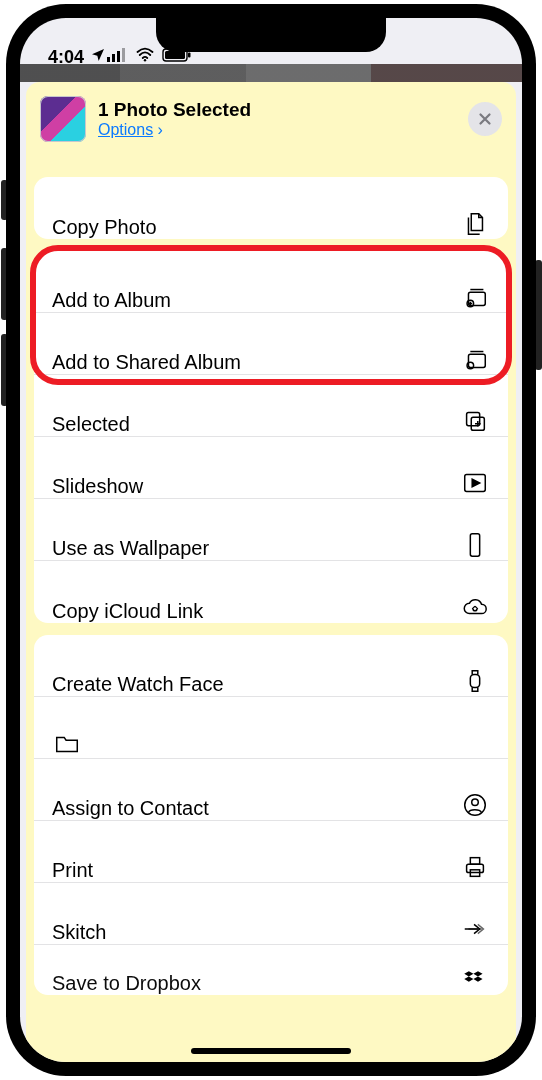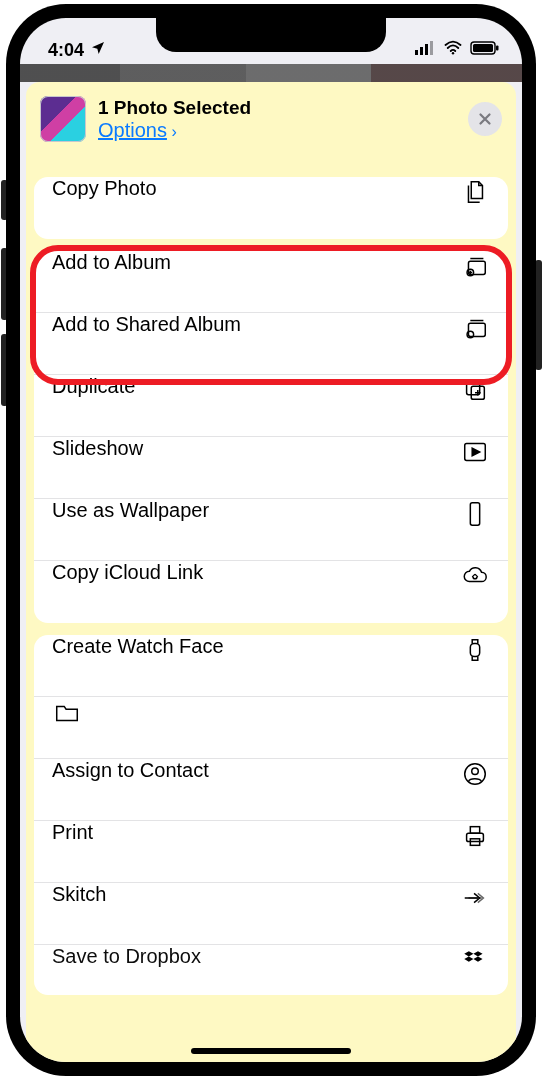--- a/index.html
+++ b/index.html
@@ -37,23 +37,23 @@
   .notch {
     position: absolute;
     top: 0; left: 50%; transform: translateX(-50%);
     width: 230px; height: 34px;
     background: #000;
     border-bottom-left-radius: 20px;
     border-bottom-right-radius: 20px;
     z-index: 20;
   }
   .status-bar {
-    position: absolute; top: 4px; left: 0; right: 0;
+    position: absolute; top: 11px; left: 0; right: 0;
     height: 46px;
-    display: flex; justify-content: space-between; align-items: center;
+    display: flex; justify-content: flex-start; align-items: center;
     padding: 10px 22px 0 28px;
     z-index: 10;
     color: #000;
     font-weight: 600;
   }
   .status-left { display: flex; align-items: center; gap: 6px; font-size: 18px; }
   .status-right { display: flex; align-items: center; gap: 6px; }
   .dimbar {
     position: absolute; top: 46px; left: 0; right: 0; height: 18px;
     background: linear-gradient(90deg,#333 0 20%,#444 20% 45%,#555 45% 70%,#3b2a2a 70% 100%);
@@ -73,37 +73,37 @@
     border-bottom: 1px solid rgba(0,0,0,0);
   }
   .thumb {
     width: 46px; height: 46px;
     border-radius: 8px;
     background: linear-gradient(135deg,#5c2d91 0 40%,#cf3fa4 40% 60%,#2ad0e1 60% 100%);
     box-shadow: 0 0 0 1px #c7c7cc inset;
   }
   .header-text { margin-left: 12px; flex: 1; }
   .sel-title { font-weight: 700; font-size: 19px; color: #000; }
-  .opts { color: #0a7aff; font-size: 20px; text-decoration: underline; }
+  .opts { color: #0a7aff; font-size: 16px; text-decoration: underline; }
   .close-btn {
     width: 34px; height: 34px; border-radius: 50%;
     background: #e4e4e8;
     display: flex; align-items: center; justify-content: center;
   }
   .actions {
     padding: 0 8px 30px 8px;
   }
   .group {
     background: #fff;
     border-radius: 14px;
     margin: 12px 0;
     position: relative;
   }
   .row {
-    display: flex; align-items: flex-start;
+    display: flex; align-items: flex-end;
     height: 62px;
     padding: 0 18px;
     border-bottom: 1px solid #e3e3e5;
   }
   .row:last-child { border-bottom: none; }
   .row-label { flex: 1; font-size: 20px; color: #000; }
   .row-icon { width: 30px; height: 30px; display: flex; align-items: center; justify-content: center; }
   .row-icon svg { width: 28px; height: 28px; stroke: #000; stroke-width: 1.6; fill: none; }
   .highlight-box {
     position: absolute;
@@ -215,21 +215,21 @@
               <span class="row-label">Add to Shared Album</span>
               <span class="row-icon">
                 <svg viewBox="0 0 30 30">
                   <rect x="8" y="10" width="18" height="14" rx="2"></rect>
                   <path d="M10 7h14"></path>
                   <circle cx="10" cy="22" r="3.5"></circle>
                 </svg>
               </span>
             </div>
             <div class="row">
-              <span class="row-label">Duplicate</span>
+              <span class="row-label">Selected</span>
               <span class="row-icon">
                 <svg viewBox="0 0 30 30">
                   <rect x="6" y="6" width="14" height="14" rx="2"></rect>
                   <rect x="11" y="11" width="14" height="14" rx="2"></rect>
                   <path d="M18 15v6M15 18h6"></path>
                 </svg>
               </span>
             </div>
             <div class="row">
               <span class="row-label">Slideshow</span>

